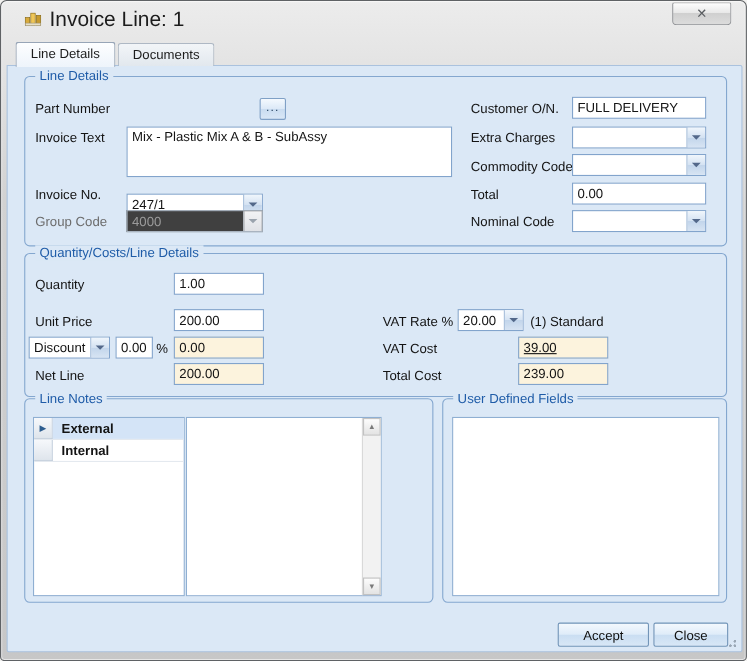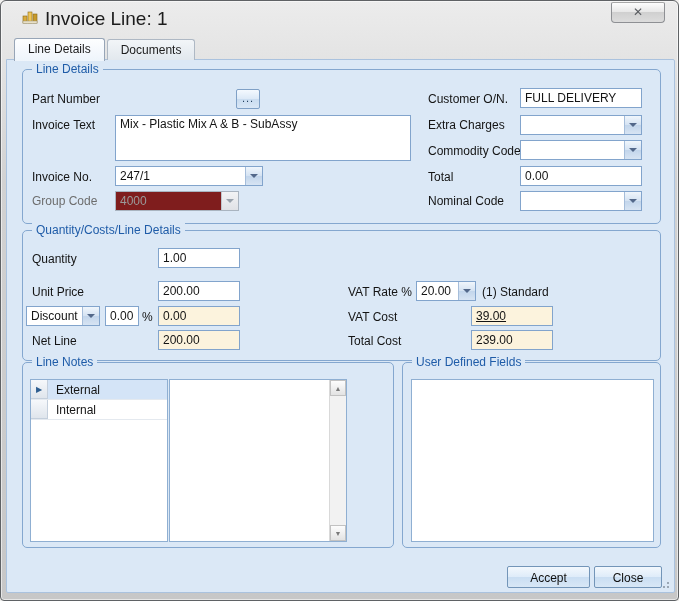--- a/index.html
+++ b/index.html
@@ -35,36 +35,36 @@
     font-family:inherit;font-size:12px;color:#141414;padding:0 4px;margin:0;}
   .inp.num{text-align:left;}
   .inp.ro{background:#fcf3dd;}
   .tarea{position:absolute;border:1px solid #82a4cc;background:#fff;resize:none;
     font-family:inherit;font-size:12px;color:#141414;padding:1px 4px;margin:0;overflow:hidden;}
   .combo{position:absolute;height:20px;border:1px solid #82a4cc;background:#fff;display:flex;}
   .combo .ctext{flex:1;border:none;background:transparent;font-family:inherit;font-size:12px;color:#141414;padding:0 4px;min-width:0;}
   .combo .drop{width:17px;background:linear-gradient(#f0f6fc,#d4e2f2 50%,#c2d5eb 51%,#d7e4f3);
     border-left:1px solid #a5bdda;display:flex;align-items:center;justify-content:center;}
   .tri{width:0;height:0;border-left:4px solid transparent;border-right:4px solid transparent;border-top:4px solid #53688a;}
-  .combo.disabled{background:#7f1d1d;border-color:#a9b4c0;}
+  .combo.disabled{background:#404040;border-color:#a9b4c0;}
   .combo.disabled .ctext{color:#9a9a9a;}
   .combo.disabled .drop{background:linear-gradient(#f2f3f5,#e0e2e6);border-left-color:#c0c6cd;}
   .combo.disabled .tri{border-top-color:#9aa3ad;}
   .mini-btn{position:absolute;height:20px;border:1px solid #7fa0c6;border-radius:2px;
     background:linear-gradient(#f4f9fe,#dce9f7 50%,#c9dcf0 51%,#d9e7f6);
     font-size:11px;color:#24415f;text-align:center;line-height:16px;letter-spacing:1px;}
   .btn{position:absolute;height:22px;border:1px solid #7395b8;border-radius:2px;
     background:linear-gradient(#f3f8fd,#dfecf9 48%,#cadef2 52%,#d8e7f6);
     font-family:inherit;font-size:12px;color:#10100f;text-align:center;line-height:20px;}
   
   .grid{position:absolute;background:#fff;border:1px solid #8fafd2;}
   .grow{display:flex;height:20px;border-bottom:1px solid #e4e9ef;}
   .gsel{width:17px;background:linear-gradient(#f6f8fb,#dfe5ec);border-right:1px solid #c4cfdc;border-bottom:1px solid #c4cfdc;
     display:flex;align-items:center;justify-content:center;font-size:8px;color:#2d5d8f;}
-  .gtext{flex:1;font-size:12px;color:#141414;padding:3px 0 0 8px;}
+  .gtext{flex:1;font-size:12px;color:#141414;padding:3px 0 0 8px;font-weight:bold;}
   .grow.selected .gtext{background:#d4e4f7;}
   .notes-area{position:absolute;background:#fff;border:1px solid #8fafd2;}
   .vscroll{position:absolute;right:0;top:0;bottom:0;width:17px;background:#f2f2f2;border-left:1px solid #d9d9d9;}
   .sbtn{position:absolute;left:0;width:16px;height:16px;background:linear-gradient(#fdfdfd,#e3e3e3);
     border:1px solid #c2c2c2;color:#7a7a7a;font-size:7px;text-align:center;line-height:15px;}
   .lib-btn{position:absolute;border:1px solid #7fa0c6;border-radius:2px;
     background:linear-gradient(#f4f9fe,#e2edf9 40%,#cfe0f2 60%,#dce9f7);
     font-size:12px;color:#24313f;display:flex;align-items:center;justify-content:center;}
   .udf-area{position:absolute;background:#fff;border:1px solid #8fafd2;}
   .resize-grip{position:absolute;right:4px;bottom:3px;width:11px;height:11px;
@@ -101,21 +101,21 @@
     <div class="group" style="left:15px;top:9px;width:639px;height:155px">
       <span class="gtitle">Line Details</span>
 
       <span class="lbl" style="left:9px;top:22px">Part Number</span>
       <div class="mini-btn" style="left:213px;top:19px;width:24px">...</div>
 
       <span class="lbl" style="left:9px;top:48px">Invoice Text</span>
       <textarea class="tarea" style="left: 92px; top: 45px; width: 296px; height: 46px;">Mix - Plastic Mix A &amp; B - SubAssy</textarea>
 
       <span class="lbl" style="left:9px;top:100px">Invoice No.</span>
-      <div class="combo" style="left:92px;top:96px;width:148px">
+      <div class="combo" style="left:92px;top:106px;width:124px">
         <input class="ctext" value="247/1" style="">
         <span class="drop">
             <i class="tri"></i>
           </span>
       </div>
 
       <span class="lbl" style="left:9px;top:124px;color:#6d6d6d">Group Code</span>
       <div class="combo disabled" style="left:92px;top:121px;width:124px">
         <input class="ctext" disabled="" value="4000" style="">
         <span class="drop">

